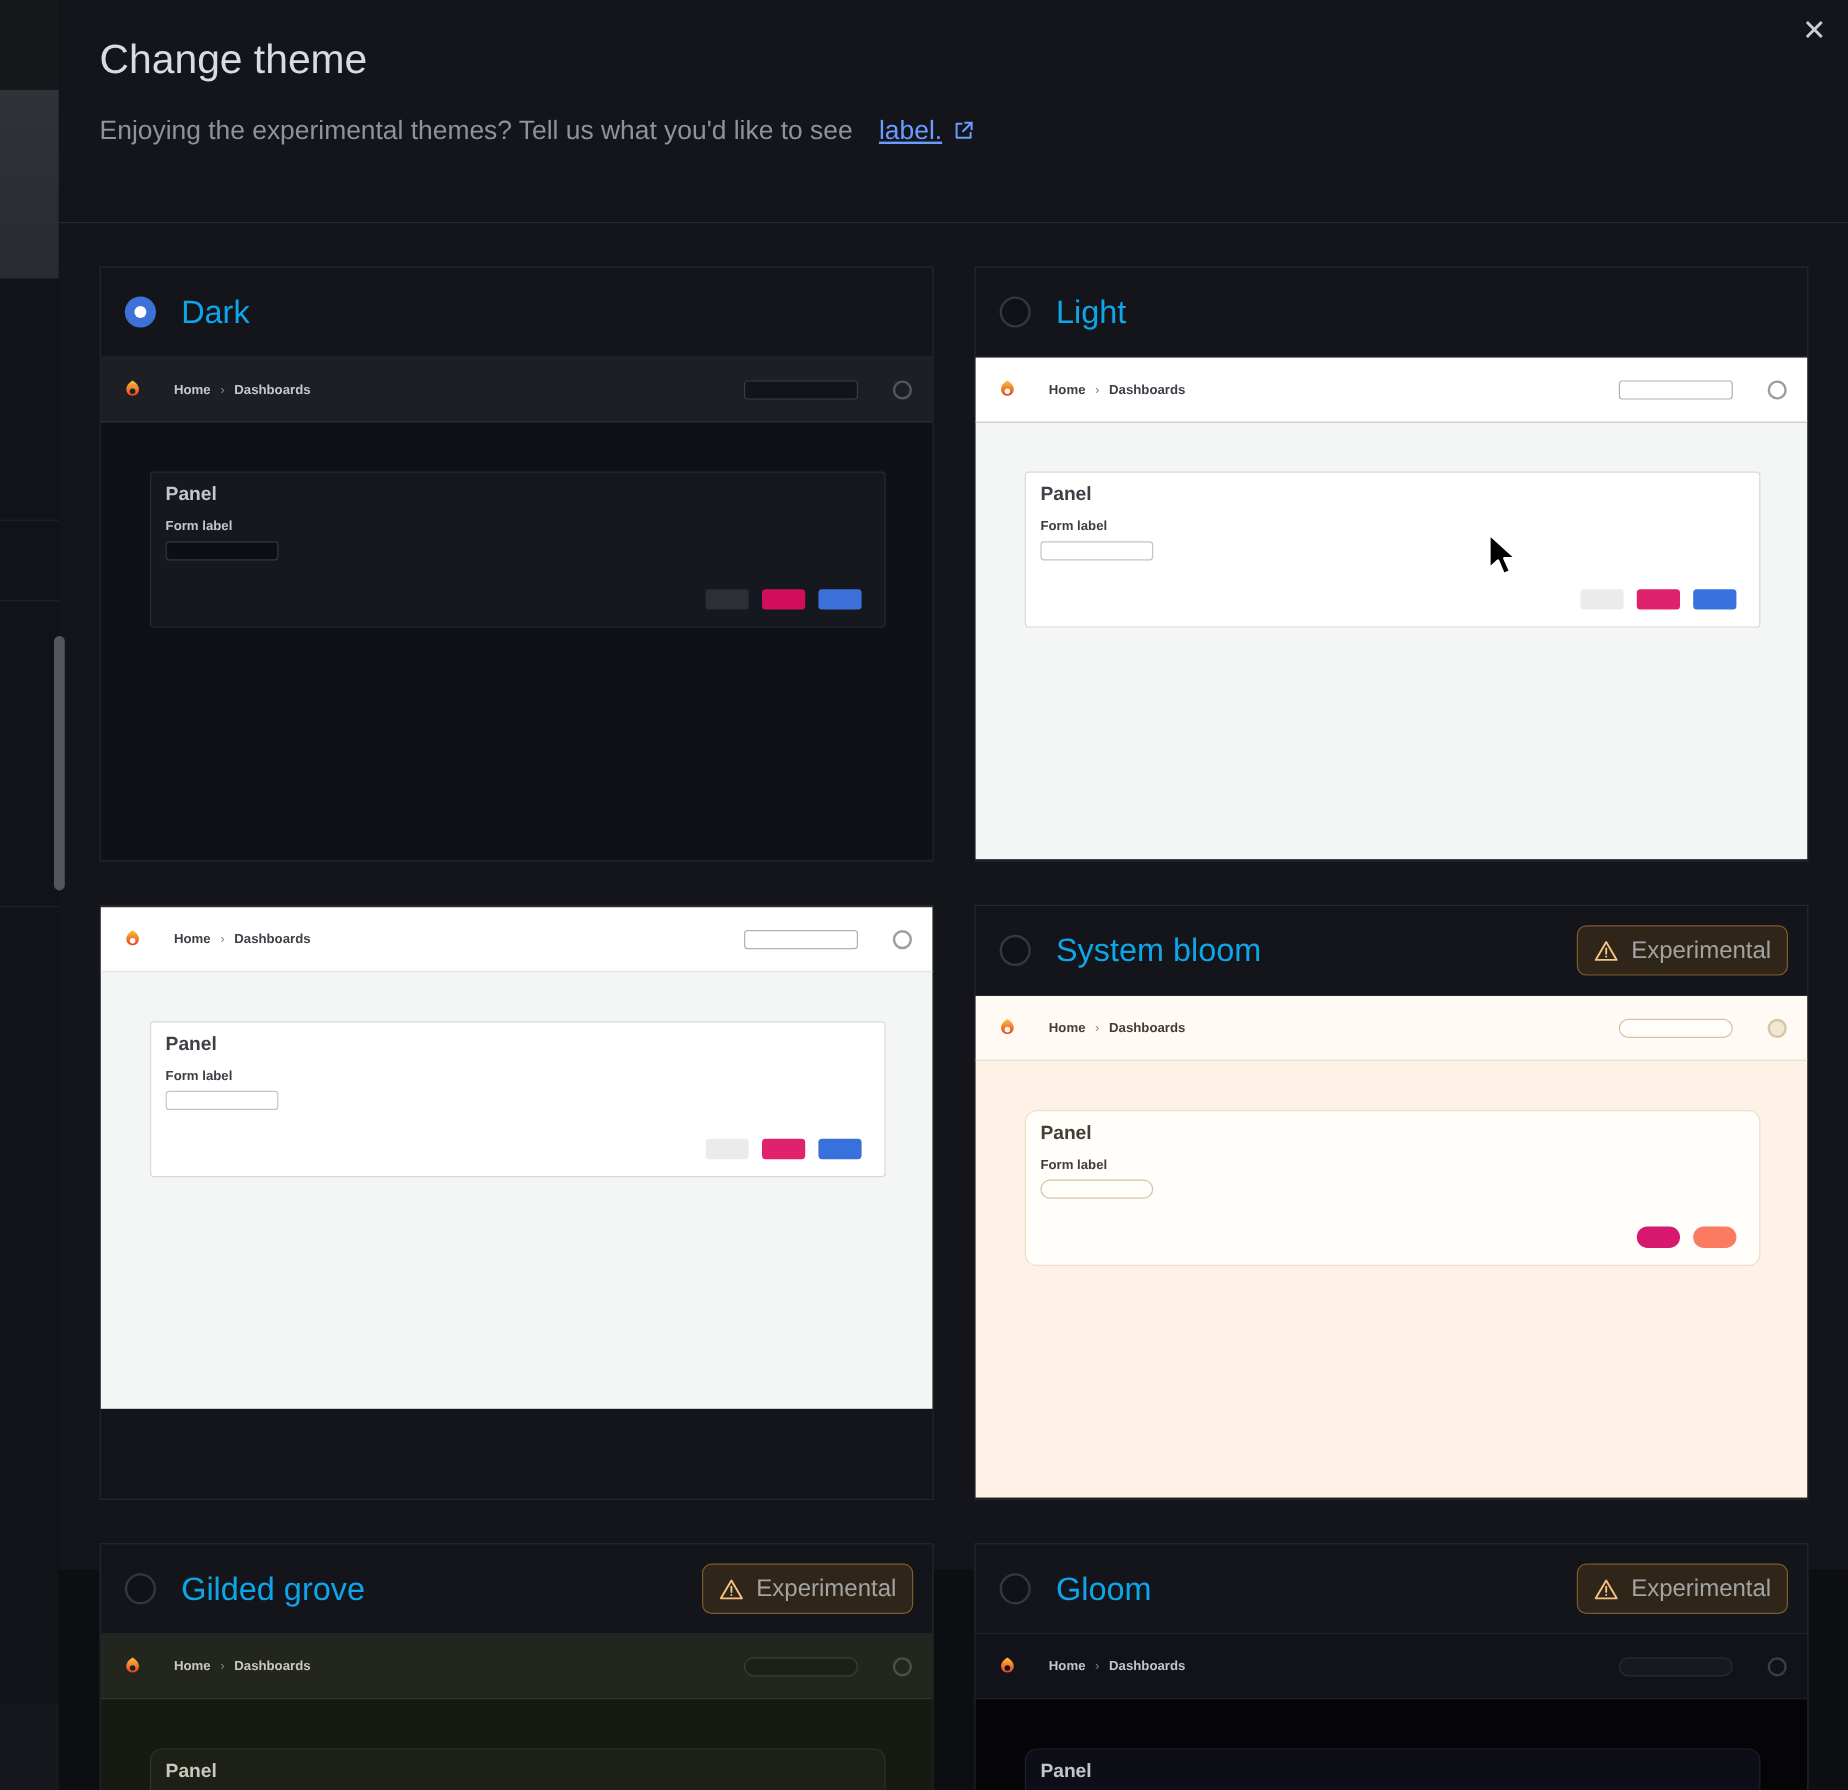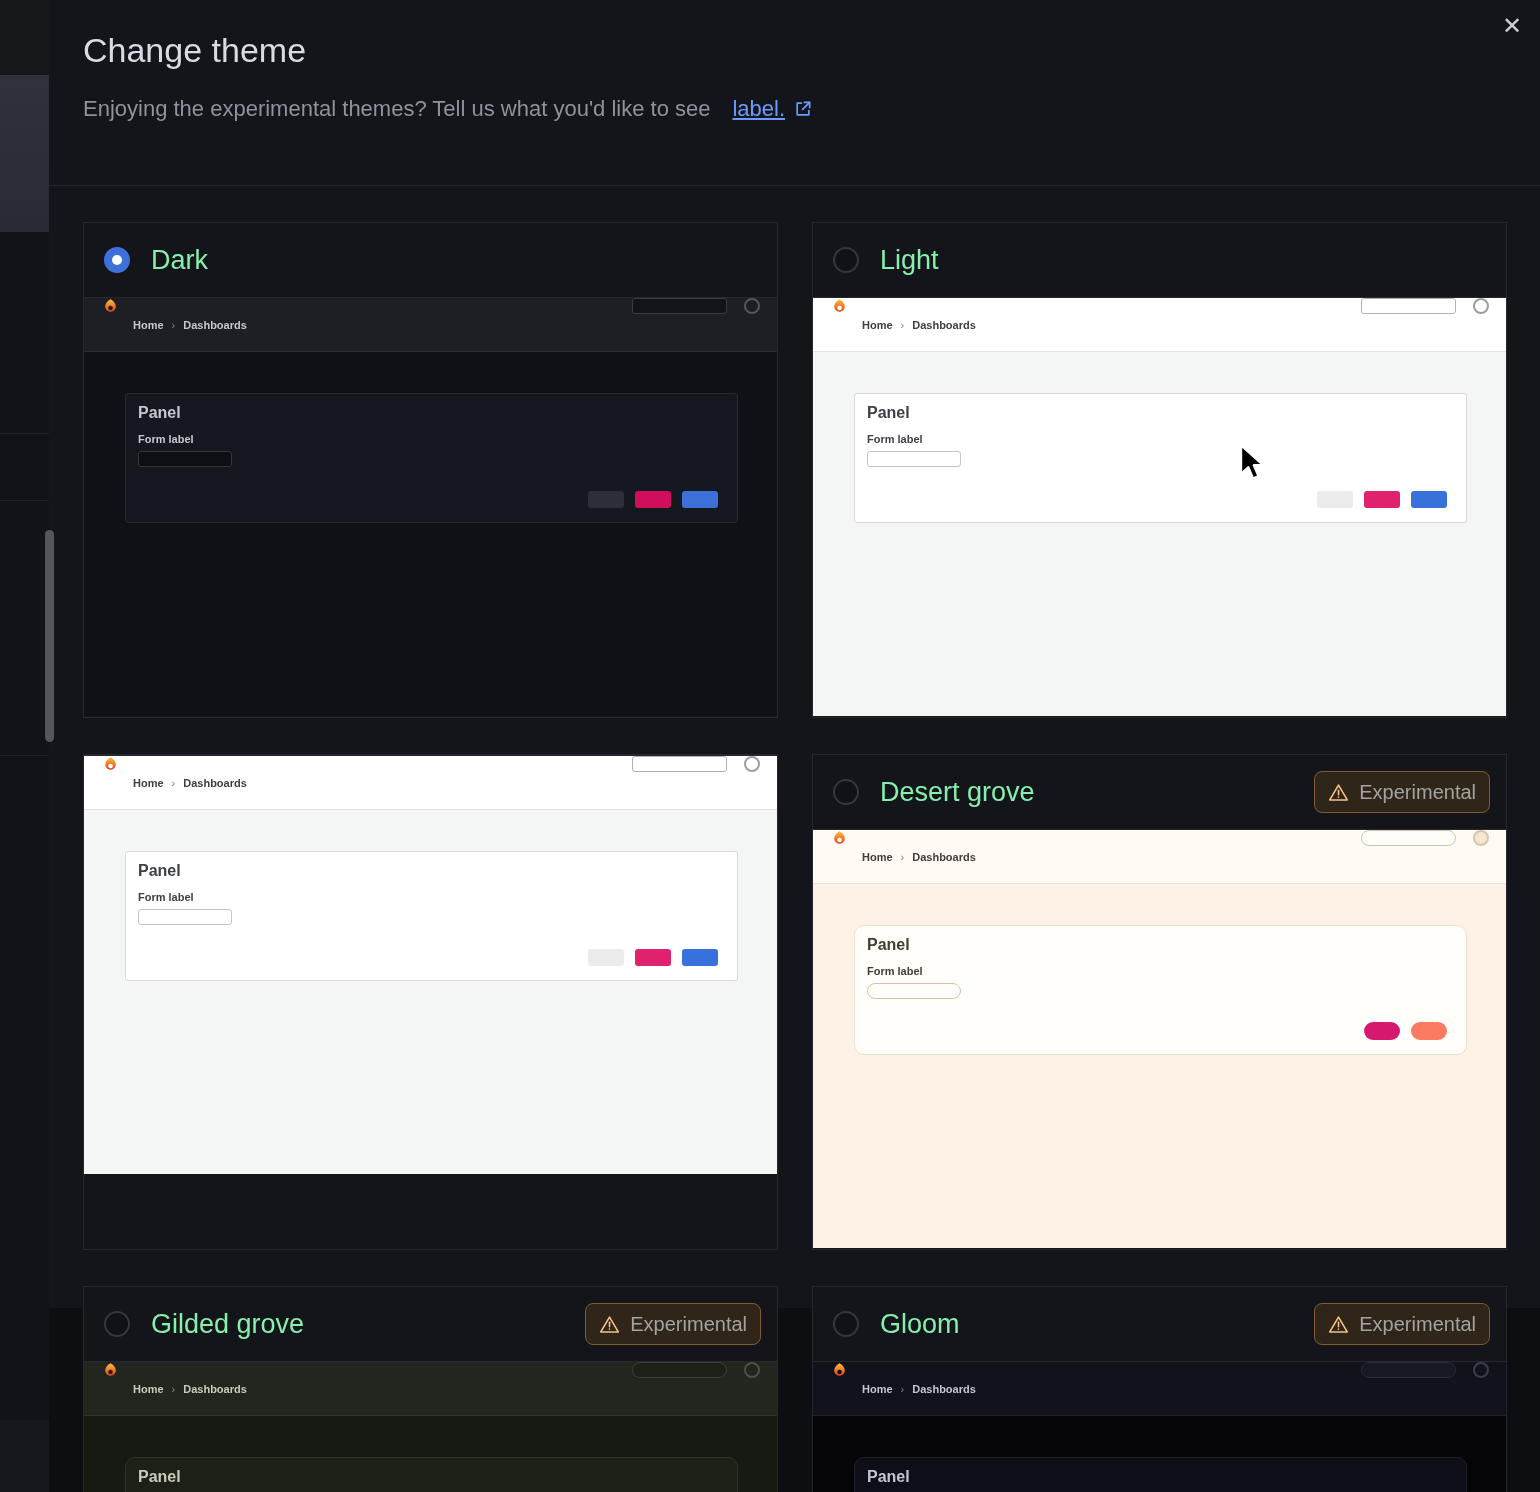--- a/index.html
+++ b/index.html
@@ -30,29 +30,29 @@
 
   
   .grid{margin:36px 33px 0 34px;display:grid;grid-template-columns:695px 695px;gap:36px 34px;}
   .card{height:496px;border:1px solid #26282f;background:#14151b;box-sizing:border-box;cursor:pointer;}
   .card-header{height:74px;display:flex;align-items:center;padding:0 16px 0 20px;box-sizing:border-box;}
   .radio{width:26px;height:26px;border-radius:50%;flex:none;box-sizing:border-box;position:relative;}
   .radio.checked{background:#3d71d9;}
   .radio.checked::after{content:"";position:absolute;left:8px;top:8px;width:10px;height:10px;
                         border-radius:50%;background:#ffffff;}
   .radio.unchecked{background:#111217;border:2px solid #34373f;}
-  .card-label{margin-left:21px;font-size:27px;color:#86efac;font-weight:400;}
+  .card-label{margin-left:21px;font-size:27px;color:#0ea5e9;font-weight:400;}
   .exp-badge{margin-left:auto;display:flex;align-items:center;gap:10px;height:40px;padding:0 13px;
              border:1px solid #7e5c2f;border-radius:8px;background:#2f2518;color:#a3a3a3;font-size:20px;}
   .warn-svg{width:21px;height:21px;}
 
   
   .preview{position:relative;height:419px;border-top:1px solid #26282f;box-sizing:border-box;}
-  .p-topbar{position:relative;height:54px;display:flex;padding:0 17px 0 18px;
-            background:var(--topbar);border-bottom:1px solid var(--topbar-line);box-sizing:border-box;z-index:2;}
+  .p-topbar{position:relative;height:54px;display:flex;align-items:center;padding:0 17px 0 18px;
+            background:var(--topbar);border-bottom:1px solid var(--topbar-line);box-sizing:border-box;z-index:2;gap:12px;}
   .p-logo{width:17px;height:17px;flex:none;}
   .p-logo svg{width:17px;height:17px;display:block;}
   .logo-hole{fill:var(--topbar);}
   .p-crumb{margin-left:14px;font-size:11px;font-weight:700;color:var(--text);
            display:flex;gap:8px;align-items:center;}
   .p-sep{color:var(--muted);font-weight:400;}
   .p-search{margin-left:auto;width:95px;height:16px;background:var(--search-bg);
             border:1px solid var(--search-line);border-radius:var(--ctl-radius);box-sizing:border-box;}
   .p-avatar{margin-left:17px;width:16px;height:16px;border-radius:50%;
             border:2px solid var(--avatar-line);background:var(--avatar-bg);box-sizing:border-box;}
@@ -244,21 +244,21 @@
                 <span class="p-btn b3"></span>
               </div>
             </div>
           </div>
         </div>
       </div>
 
       <div class="card">
         <div class="card-header">
           <span class="radio unchecked"></span>
-          <span class="card-label">Desert grove</span>
+          <span class="card-label">System bloom</span>
           <span class="exp-badge">
             <svg class="warn-svg" viewBox="0 0 24 24" fill="none" stroke="#f6c287" stroke-width="1.8" stroke-linejoin="round" stroke-linecap="round">
               <path d="M12 3.5 L22 20.5 H2 Z"></path>
                 <line x1="12" y1="9.5" x2="12" y2="14.5"></line>
                 <line x1="12" y1="17.2" x2="12" y2="17.4"></line>
             </svg>
             <span>Experimental</span>
           </span>
         </div>
         <div class="preview theme-desert">

